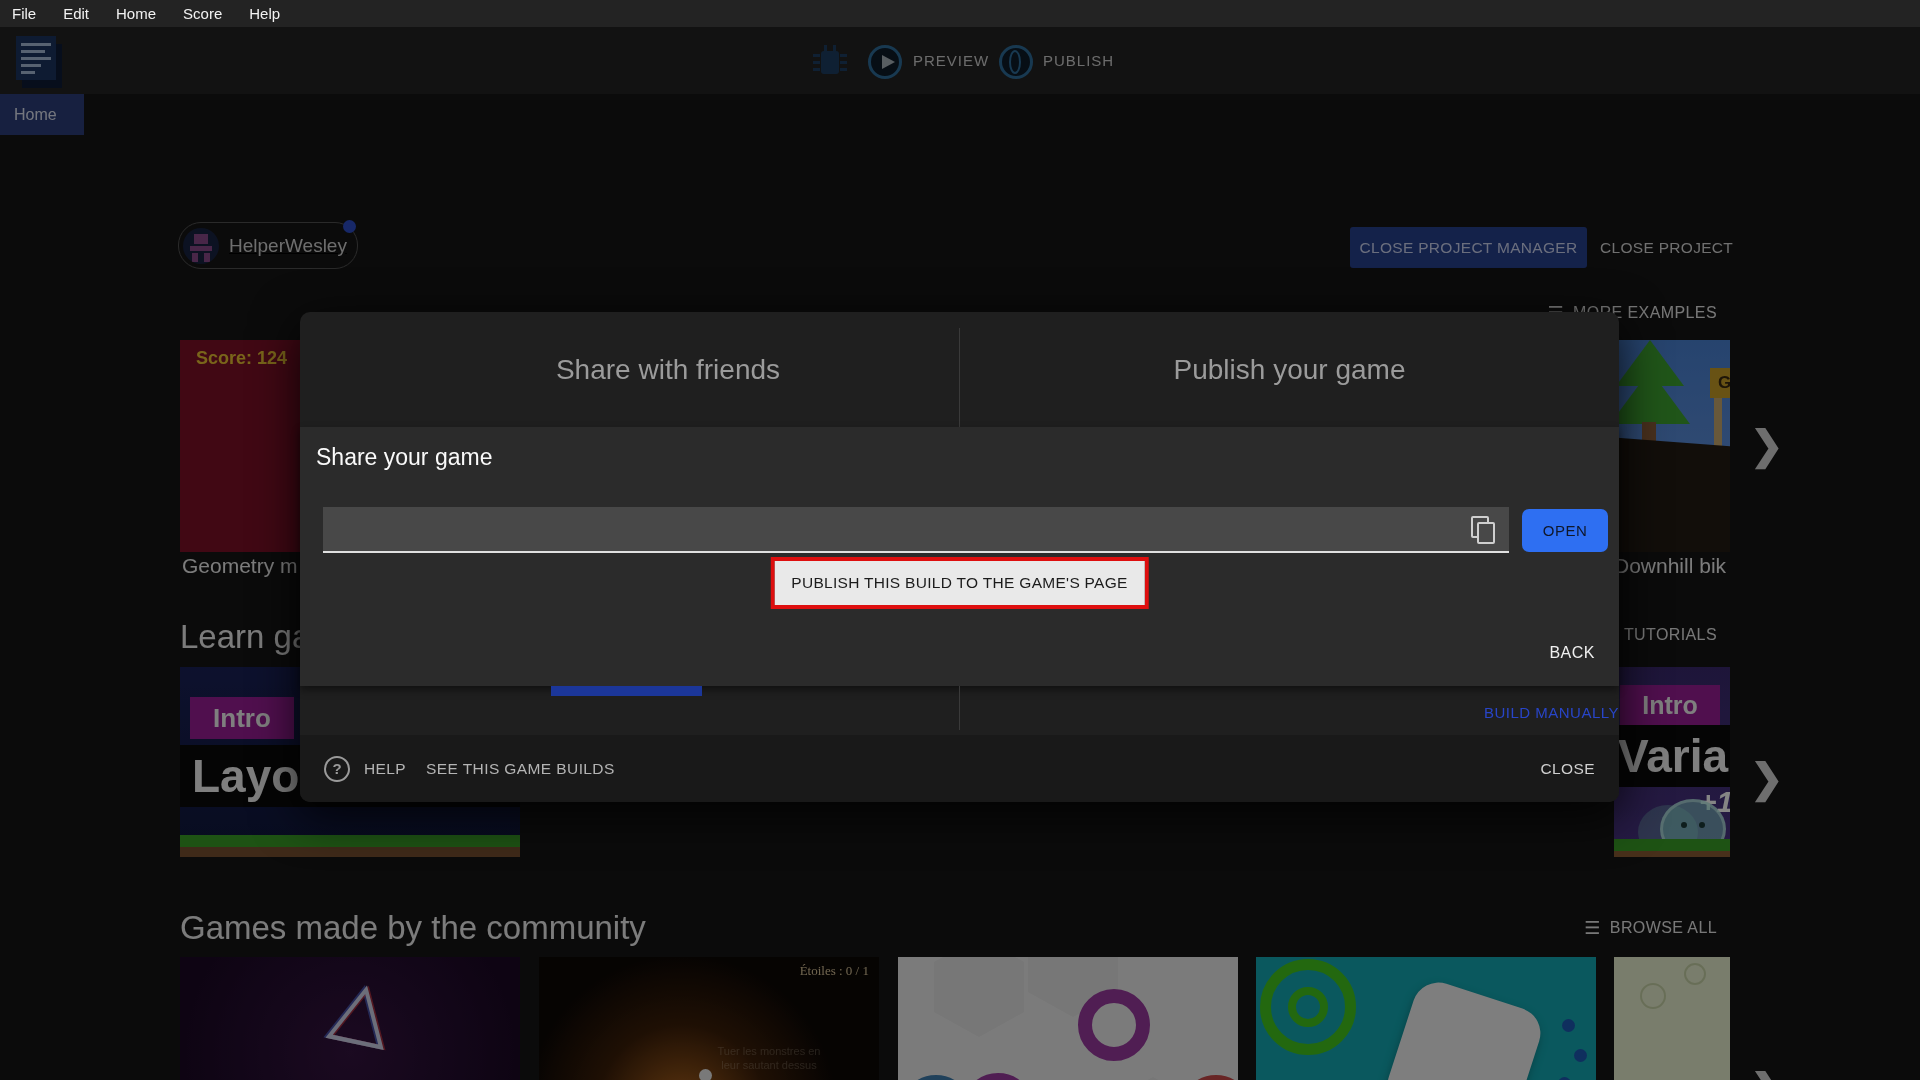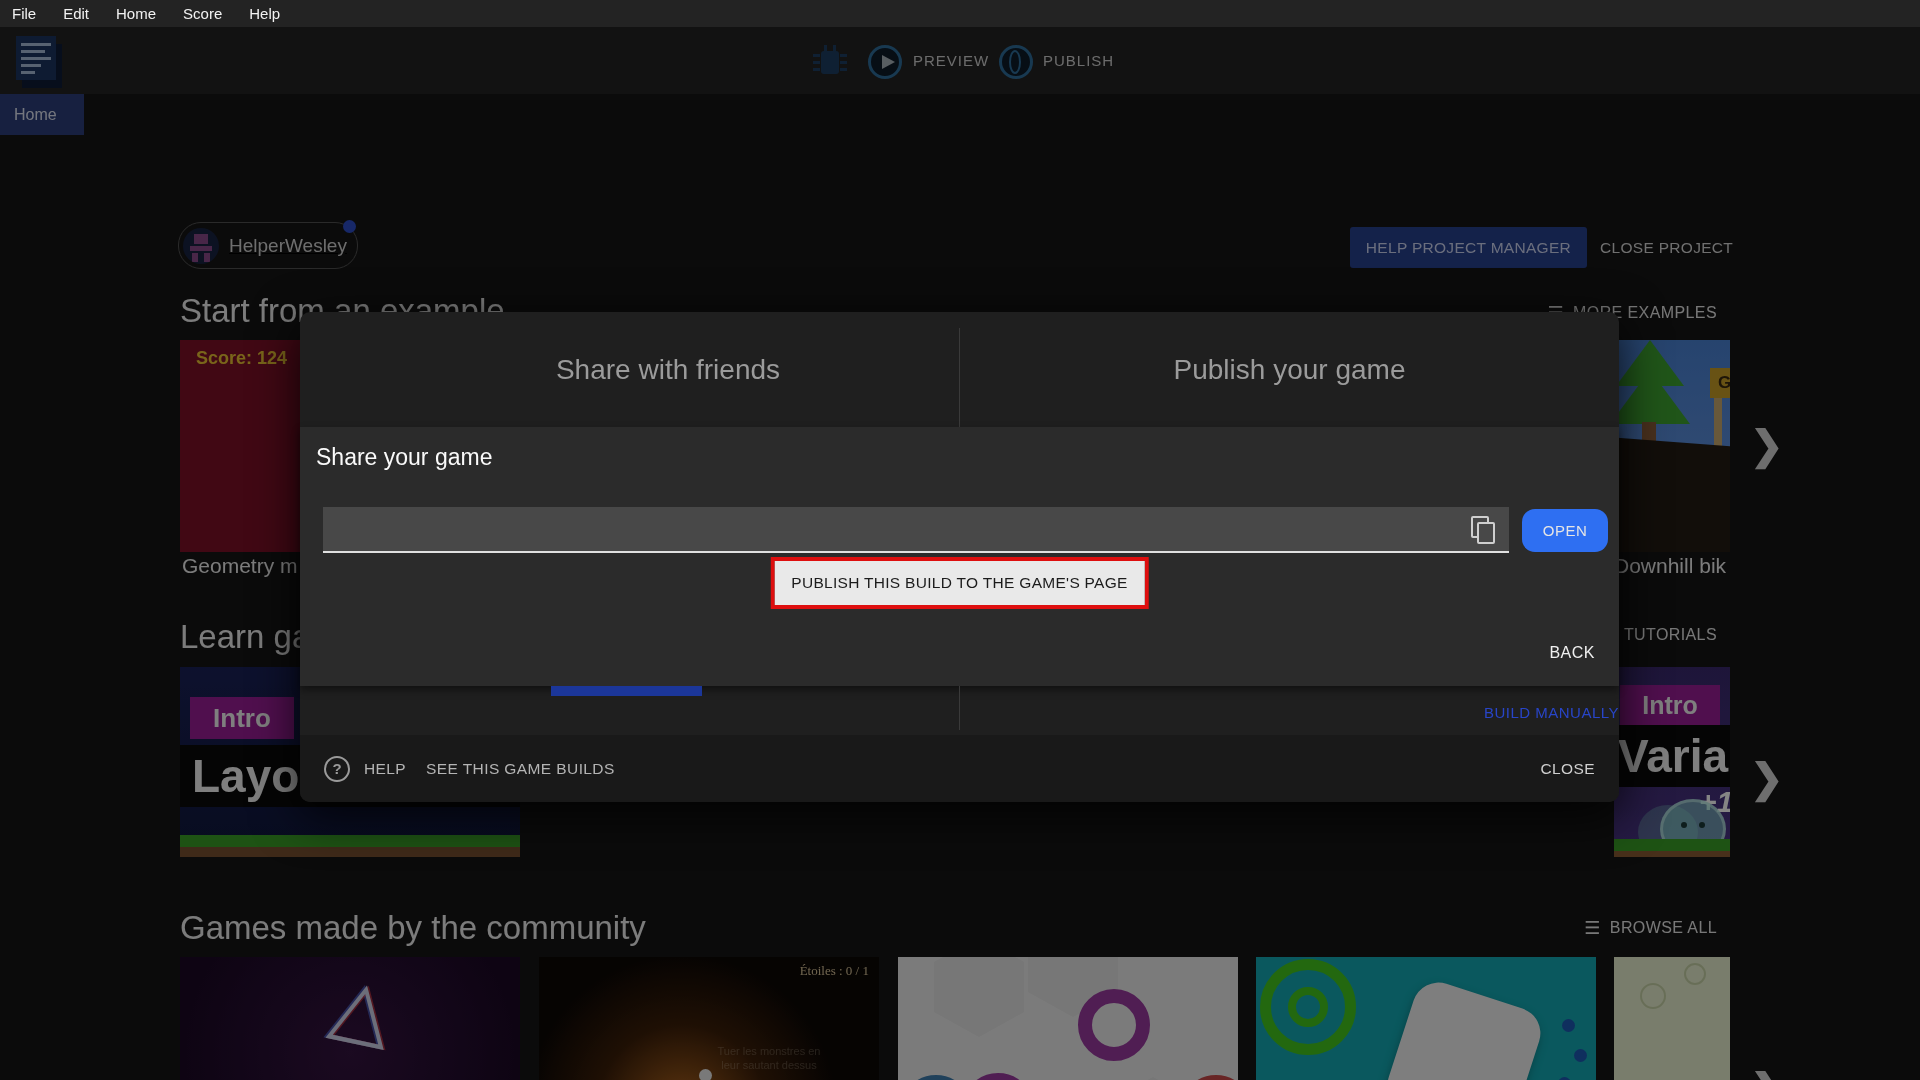--- a/index.html
+++ b/index.html
@@ -63,22 +63,22 @@
   .panel{position:absolute;left:0;top:115px;width:1319px;height:259px;background:#2b2b2b;
          box-shadow:0 4px 8px rgba(0,0,0,.45);}
   .panel-title{position:absolute;left:16px;top:17px;font-size:23px;color:#fafafa;}
   .url-field{position:absolute;left:23px;top:80px;width:1186px;height:46px;background:#484848;
              border-bottom:2px solid #e0e0e0;box-sizing:border-box;}
   .url-text{position:absolute;left:13px;top:0;height:44px;line-height:44px;font-size:19px;color:#ececec;
             white-space:nowrap;}
   .copy-ic{position:absolute;right:16px;top:9px;width:22px;height:26px;}
   .copy-a{position:absolute;left:0;top:0;width:14px;height:18px;border:2px solid #cfcfcf;border-radius:2px;}
   .copy-b{position:absolute;left:6px;top:6px;width:14px;height:18px;border:2px solid #cfcfcf;border-radius:2px;background:#484848;}
-  .btn-open{position:absolute;left:1222px;top:197px;width:86px;height:43px;background:#2e6ff2;color:#e5e5e5;
-            font-size:15px;letter-spacing:.5px;display:flex;align-items:center;justify-content:center;border-radius:13px;}
+  .btn-open{position:absolute;left:1222px;top:197px;width:86px;height:43px;background:#2e6ff2;color:#0f172a;
+            font-size:15px;letter-spacing:.5px;display:flex;align-items:center;justify-content:center;border-radius:7px;}
   .annot{position:absolute;left:50%;top:245px;transform:translateX(-50%);border:4px solid #de0f0f;}
   .btn-publish{background:#e9e9e9;color:#1c1c1c;font-size:15.5px;letter-spacing:.3px;
                padding:13px 17px;white-space:nowrap;}
   .btn-back{position:absolute;right:24px;top:332px;color:#f0f0f0;font-size:16px;letter-spacing:.5px;}
   .sliver{position:absolute;left:251px;top:374px;width:151px;height:10px;background:#1b3699;}
   .build-man{position:absolute;left:660px;top:392px;width:659px;text-align:right;color:#2845c8;
              font-size:15px;letter-spacing:.5px;}
   .dlg-bottom{position:absolute;left:0;top:423px;width:1319px;height:67px;background:#191919;
               border-radius:0 0 10px 10px;display:flex;align-items:center;padding:0 24px;box-sizing:border-box;gap:14px;}
   .help-ic{width:26px;height:26px;border:2px solid #9a9a9a;border-radius:50%;color:#9a9a9a;
@@ -143,24 +143,23 @@
         <div class="avatar">
           <div class="px" style="left:11px;top:6px;width:14px;height:10px;"></div>
           <div class="px" style="left:7px;top:18px;width:22px;height:5px;"></div>
           <div class="px" style="left:9px;top:25px;width:6px;height:9px;"></div>
           <div class="px" style="left:21px;top:25px;width:6px;height:9px;"></div>
         </div>
         <span style="margin-left:10px;font-size:19px;color:#d4d4d4;">HelperWesley</span>
         <div class="abs" style="left:164px;top:-3px;width:13px;height:13px;border-radius:50%;background:#2d4ec8;"></div>
       </div>
 
-      <div class="btn-pm">HELP PROJECT MANAGER</div>
+      <div class="btn-pm">CLOSE PROJECT MANAGER</div>
       <div class="btn-cp">CLOSE PROJECT</div>
 
-      <div class="section-title" style="left:180px;top:198px;">Start from an example</div>
       <div class="section-link" style="right:203px;top:208px;">
         <span class="list-glyph">☰</span>
         <span>MORE EXAMPLES</span>
       </div>
 
       <div class="row" style="top:246px;height:240px;">
 
         <div class="card" style="left:0;background:#7e1028;">
           <div class="abs" style="left:16px;top:8px;font-size:18px;font-weight:bold;color:#e8c233;">Score: 124</div>
           <div class="abs" style="left:248px;top:-4px;width:74px;height:64px;background:#c795bb;clip-path:polygon(50% 0,100% 40%,81% 100%,19% 100%,0 40%);"></div>

